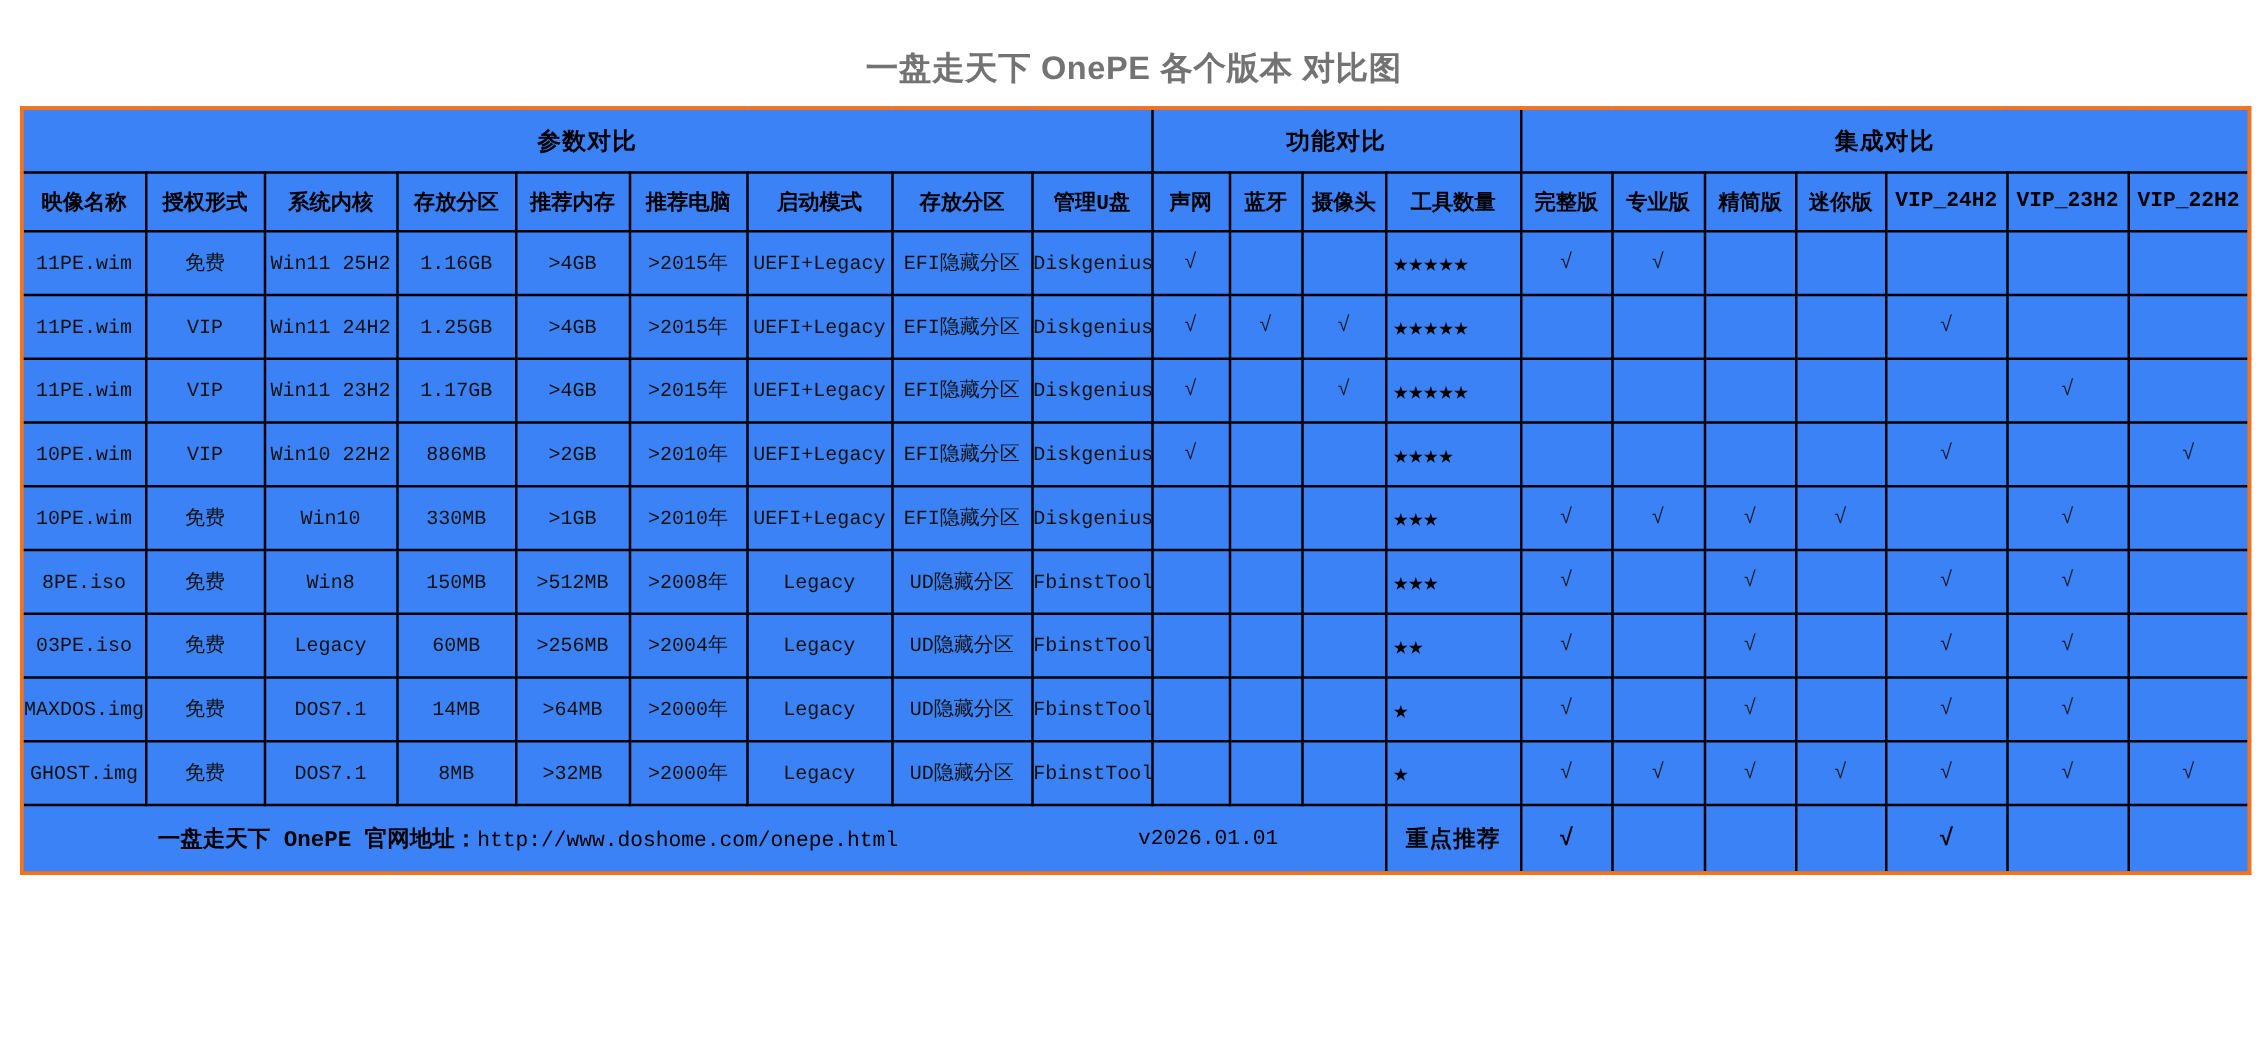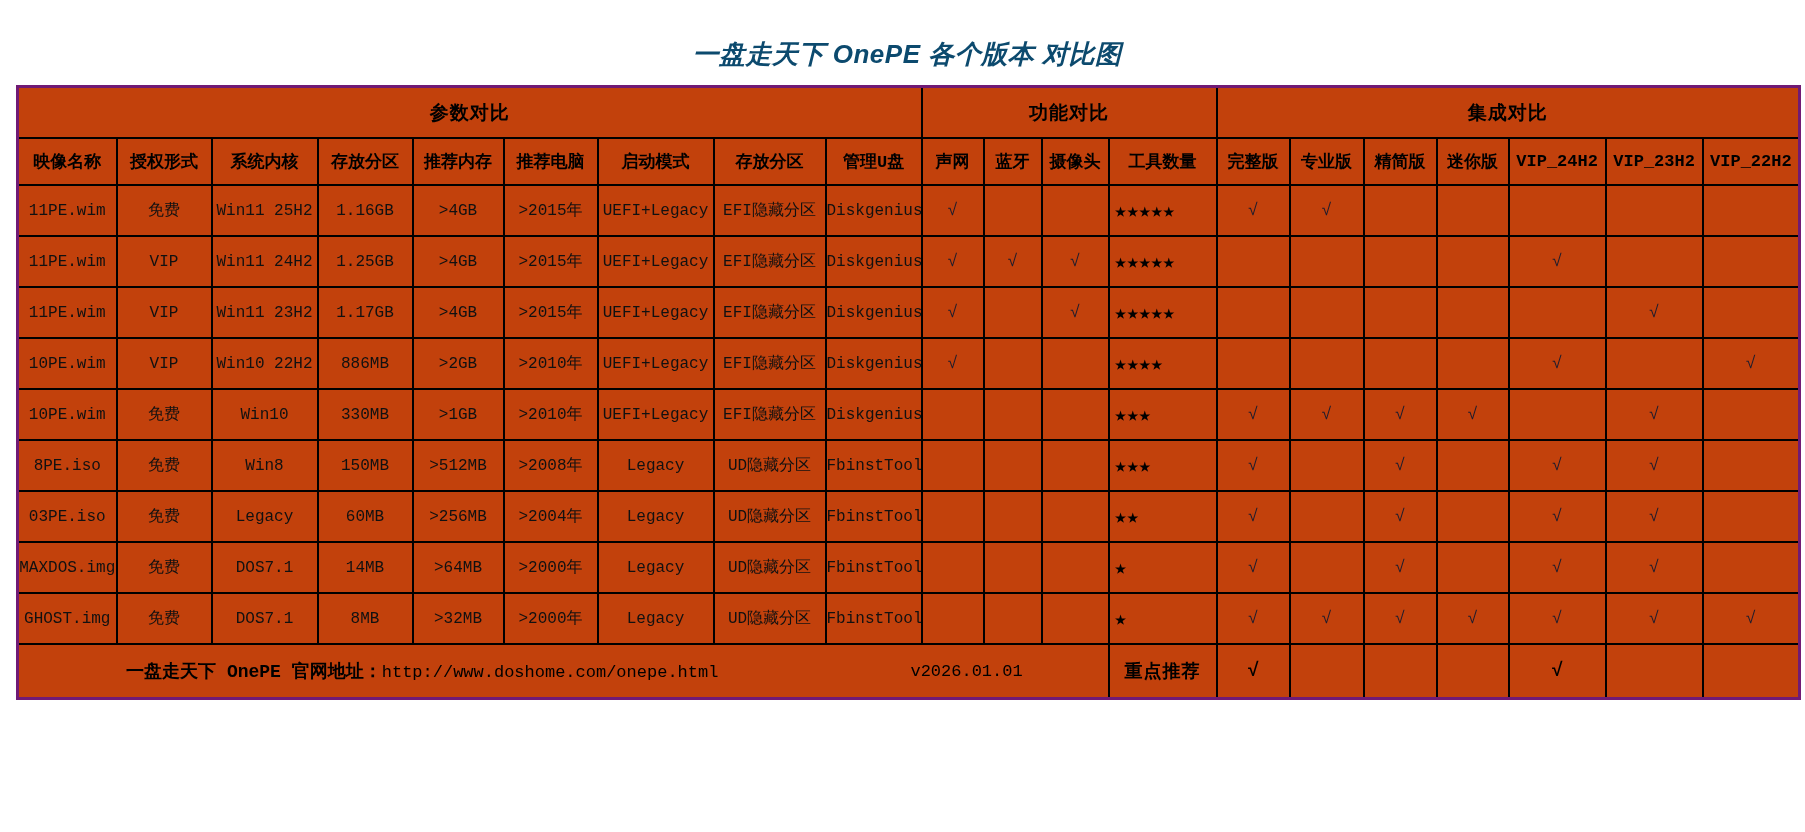--- a/index.html
+++ b/index.html
@@ -11,32 +11,31 @@
     color:#000;
   }
   .title{
     position:absolute;
     top:40px;left:16px;width:1782px;
     text-align:center;
     font-family:"Liberation Sans","DejaVu Sans",sans-serif;
     font-weight:bold;
     font-size:26px;
     line-height:28px;
-    color:#0c4a6e;
+    color:#737373;
     letter-spacing:0.5px;
-    font-style:italic;
   }
   table.cmp{
     position:absolute;
     top:85px;left:16px;
     width:1782px;
     border-collapse:collapse;
     table-layout:fixed;
-    border:3px solid #701a75;
-    background:#c2410c;
+    border:3px solid #f97316;
+    background:#3b82f6;
   }
   .cmp th,.cmp td{
     border:2px solid #000;
     padding:0;
     text-align:center;
     vertical-align:middle;
     overflow:hidden;
     white-space:nowrap;
     font-weight:normal;
   }

